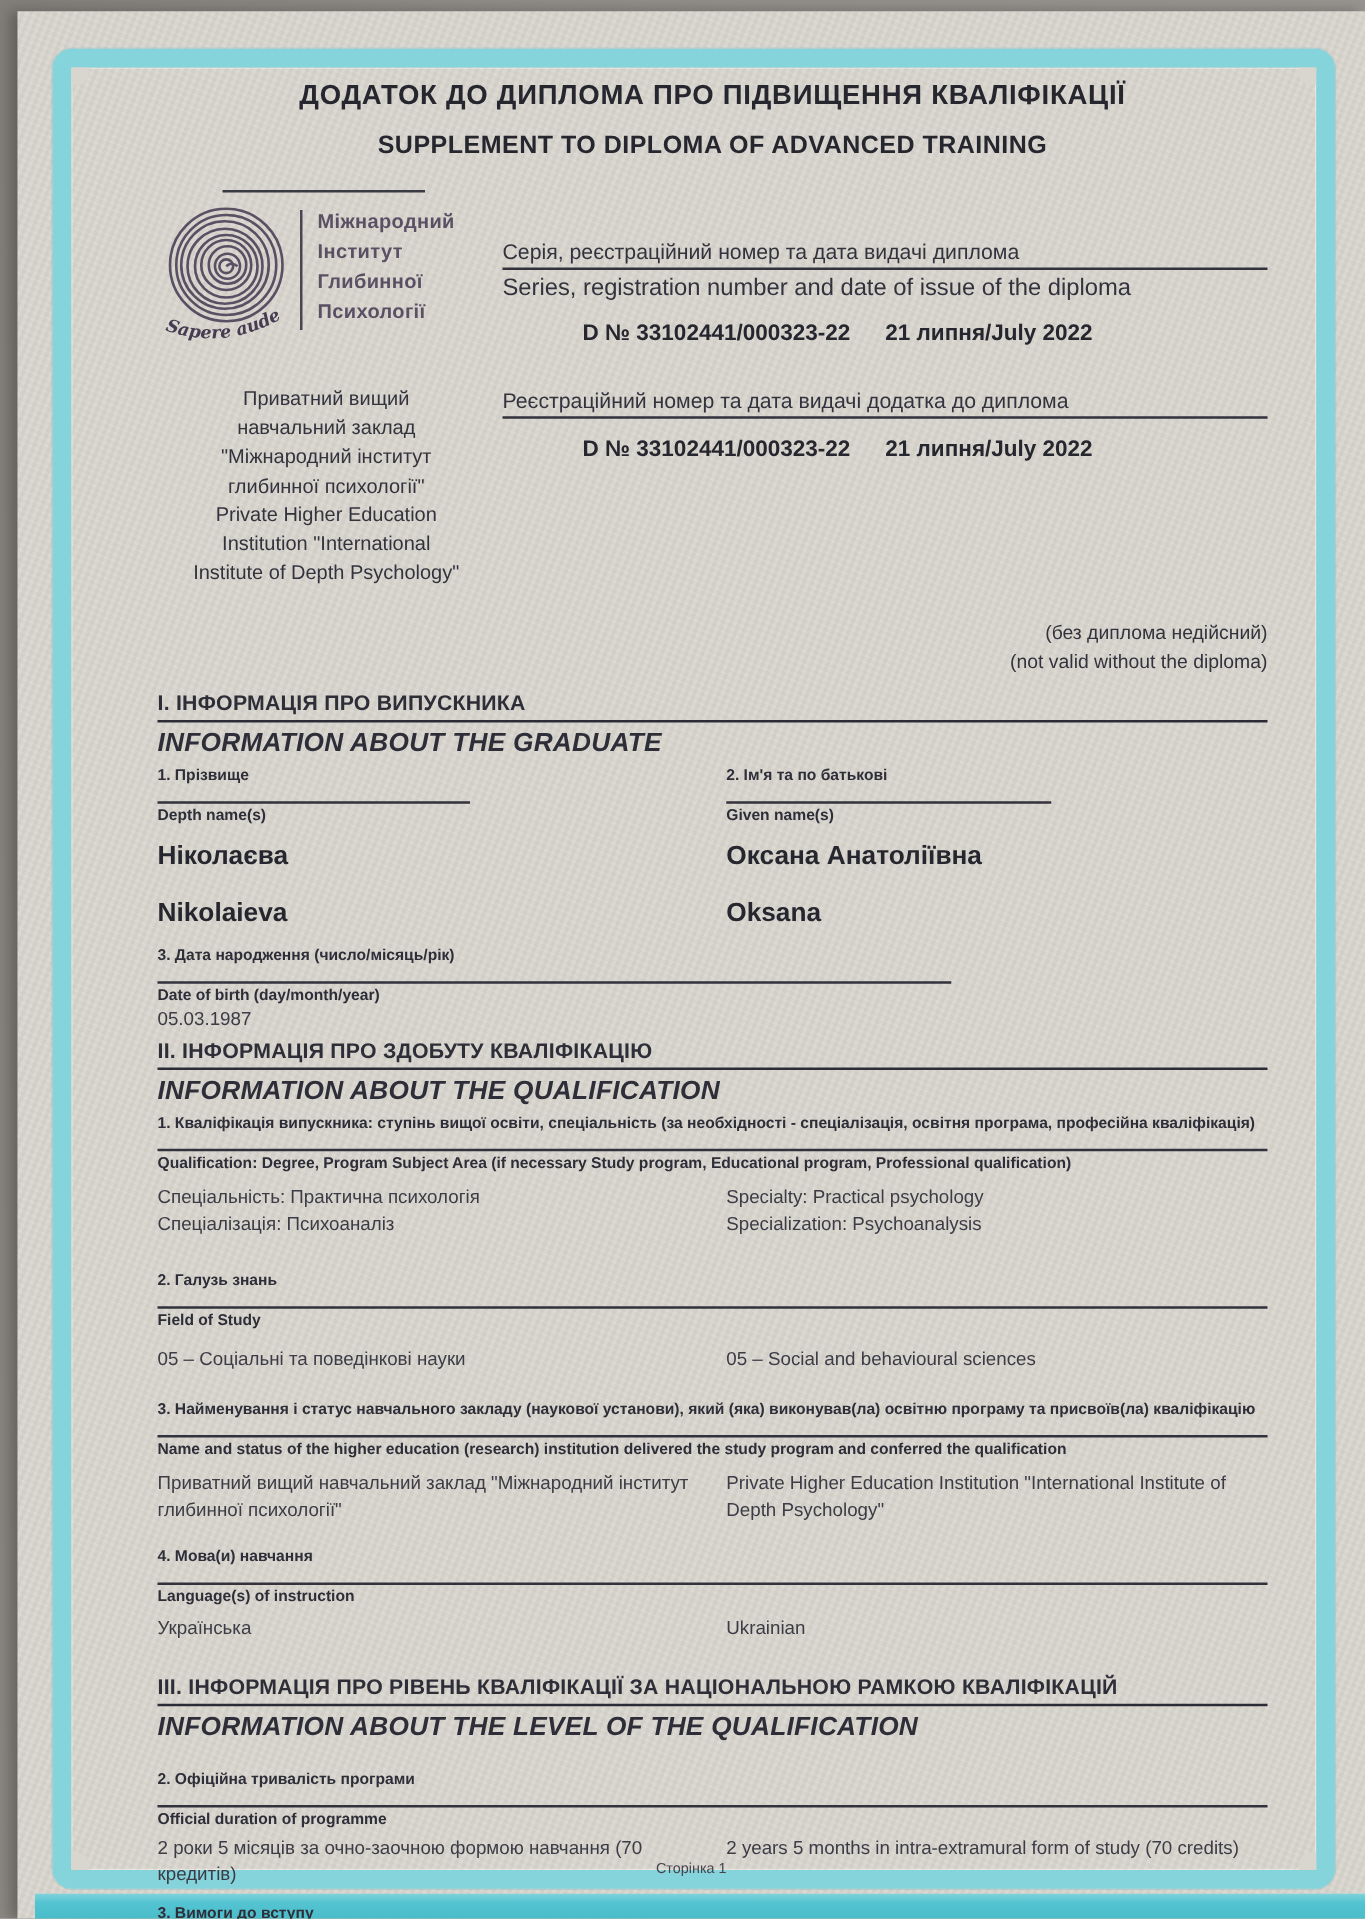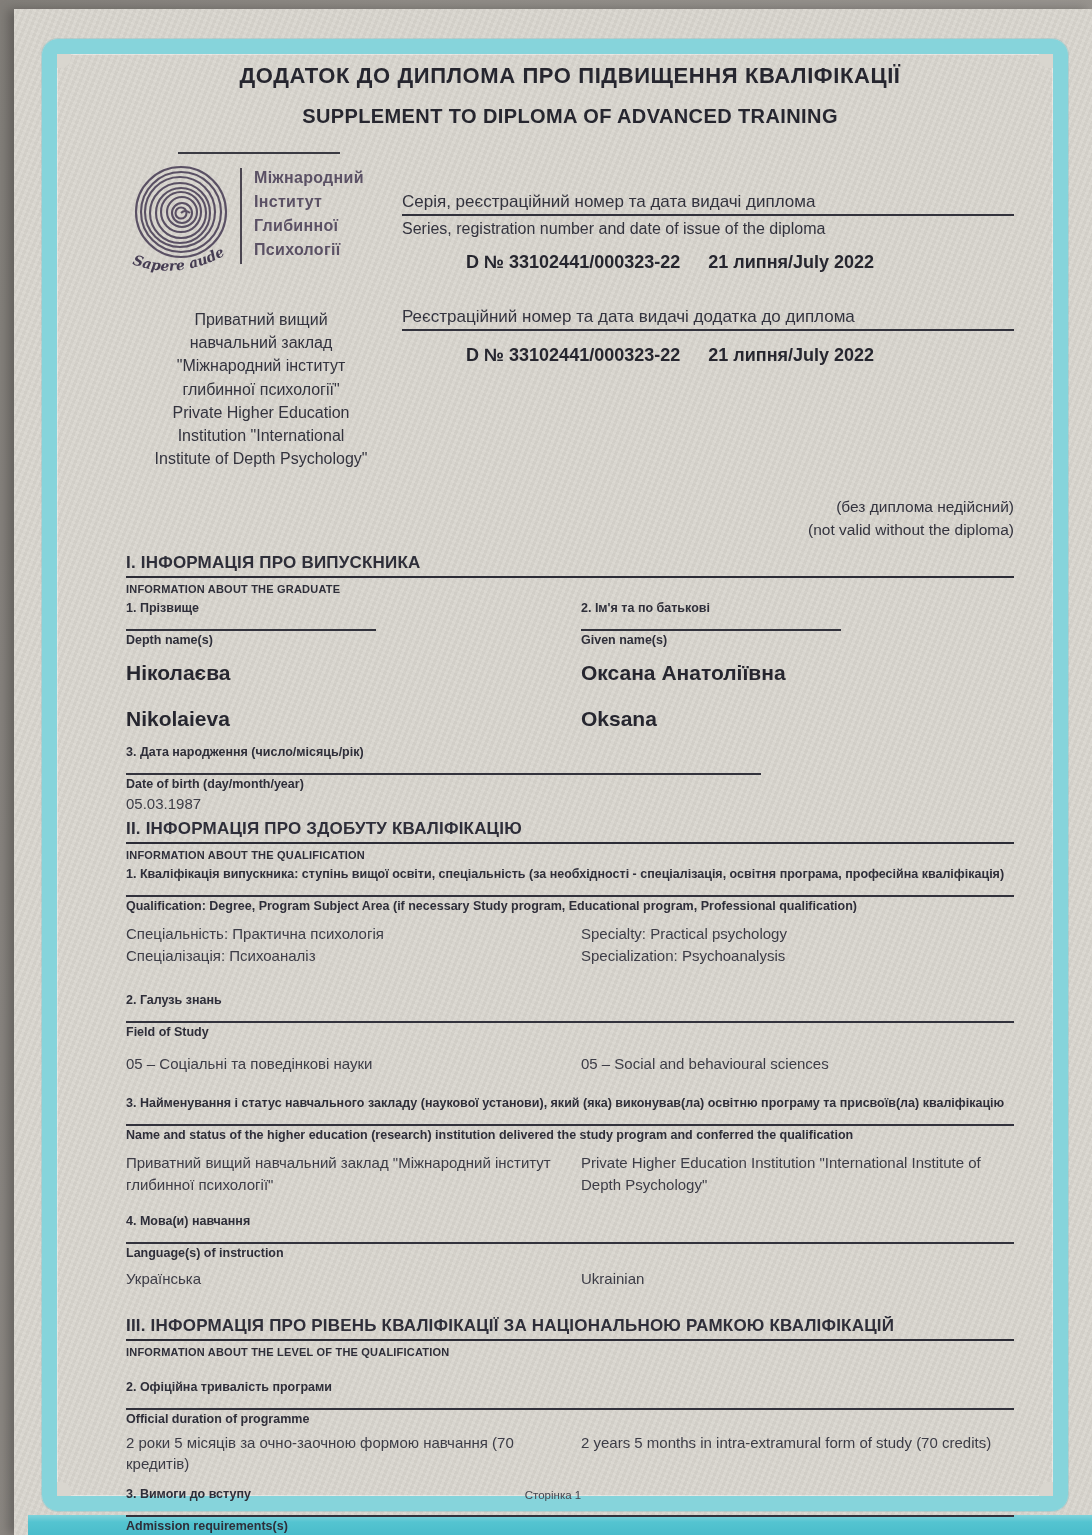--- a/index.html
+++ b/index.html
@@ -41,29 +41,29 @@
   .right-col{flex:1;padding-top:40px;}
 
   .logo-overline{border-top:2px solid #3a3a42;width:162px;margin-left:52px;}
   .logo-row{display:flex;align-items:flex-start;margin-top:6px;}
   .logo-divider{width:2px;background:#4a4550;height:96px;margin:8px 12px 0 4px;}
   .logo-text{font-size:16px;font-weight:bold;color:#5a5064;line-height:1.5;padding-top:6px;letter-spacing:.3px;}
   .inst-block{margin-top:26px;text-align:center;font-size:16px;line-height:1.45;color:#33333e;width:270px;}
 
   .u-line{border-bottom:2px solid #32323c;padding-bottom:2px;}
   .series-label-uk{font-size:17px;color:#33333e;}
-  .series-label-en{font-size:16px;color:#33333e;margin-top:4px;}
+  .series-label-en{font-size:19px;color:#33333e;margin-top:4px;}
   .dno-row{display:flex;gap:28px;padding-left:64px;font-weight:bold;font-size:18px;color:#26262f;margin-top:14px;}
   .reg-block{margin-top:34px;}
 
   .validity{margin-top:26px;text-align:right;font-size:15.5px;line-height:1.45;color:#33333e;}
 
   .sec{margin-top:14px;}
   .sec-uk{font-size:17px;font-weight:bold;border-bottom:2.5px solid #2c2c36;padding-bottom:3px;letter-spacing:.2px;}
-  .sec-en{font-size:11px;font-weight:bold;margin-top:5px;letter-spacing:.2px;}
+  .sec-en{font-size:21px;font-weight:bold;margin-top:5px;letter-spacing:.2px;font-style:italic;}
 
   .fld{margin-top:6px;}
   .lab-u{display:block;font-size:12.5px;font-weight:bold;border-bottom:2px solid #32323c;padding-bottom:14px;}
   .lab-u.partial{width:250px;}
   .lab-u.half-w{width:260px;}
   .lab-u.birth-w{width:635px;}
   .lab-e{font-size:12.5px;font-weight:bold;margin-top:2px;}
   .pair{display:flex;}
   .pair .l{width:455px;flex-shrink:0;padding-right:20px;box-sizing:border-box;}
   .pair .r{flex:1;}

